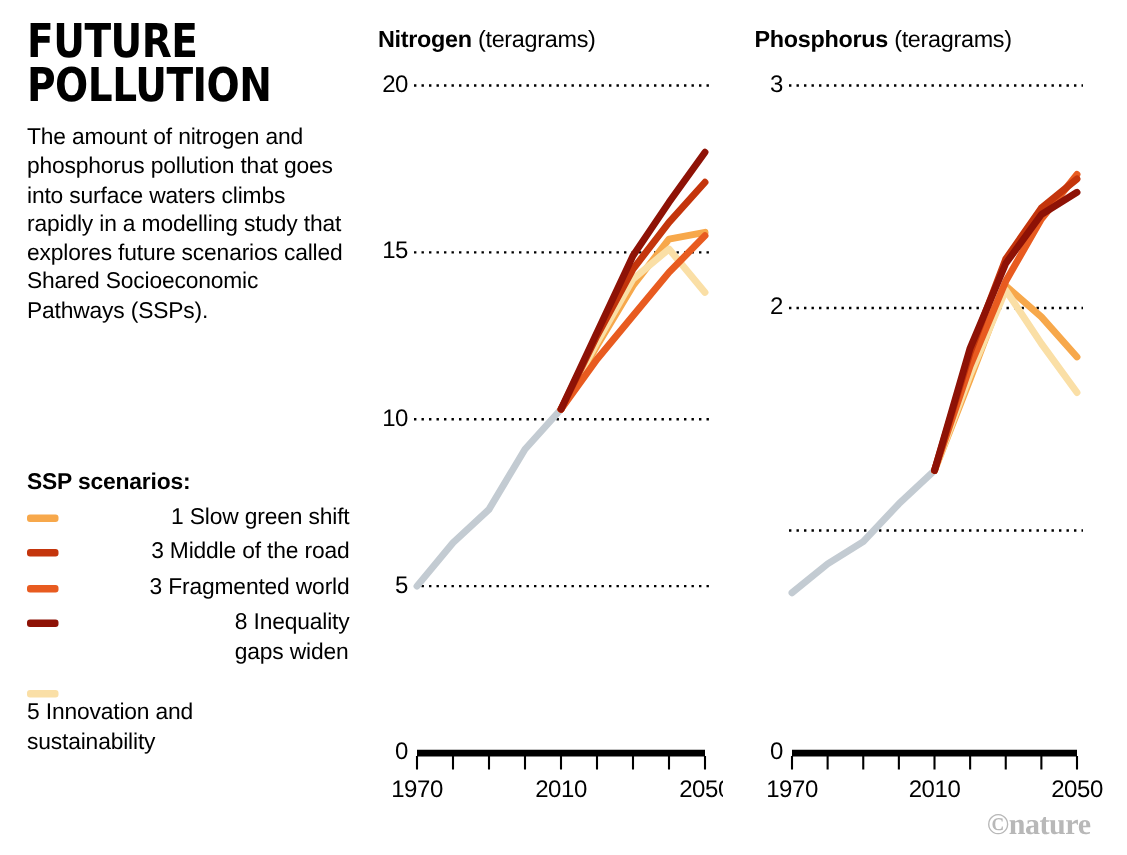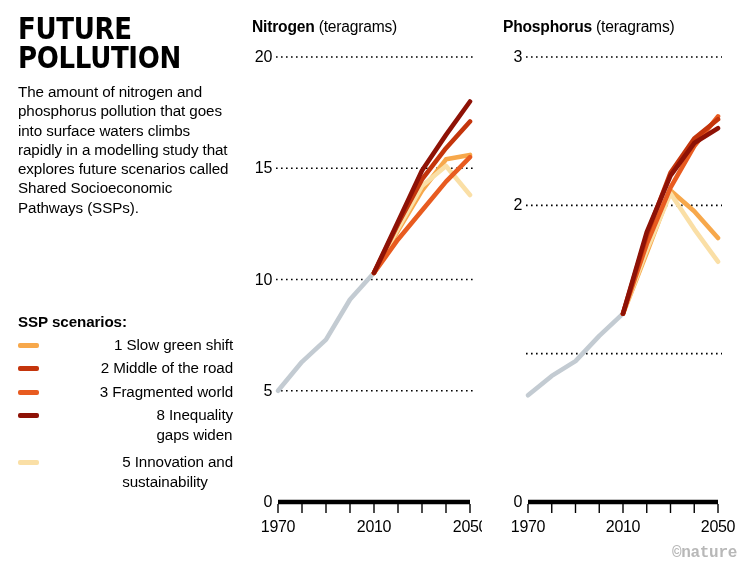--- a/index.html
+++ b/index.html
@@ -37,43 +37,43 @@
   .legend-title{
     position:absolute;left:18px;top:313px;
     font-size:15.2px;font-weight:bold;letter-spacing:-0.1px;
   }
   .legend{position:absolute;left:18px;top:335px;width:215px;}
   .legend-row{
     display:flex;align-items:flex-start;
     margin-bottom:4px;
     justify-content:space-between;
   }
-  .legend-row.gap{margin-top:8px;}
+  .legend-row.gap{margin-top:8px;flex-direction:column;}
   .swatch{
     width:21px;height:5px;border-radius:2px;
     margin-top:8px;margin-right:8px;flex:0 0 auto;
   }
   .legend-label{
     font-size:15.2px;line-height:1.28;letter-spacing:-0.1px;
     white-space:pre-line;
   }
 
   
   .panel{position:absolute;top:0;height:422px;}
   .panel-title{
     position:absolute;top:18px;left:0;
     font-size:15.6px;letter-spacing:-0.2px;white-space:nowrap;
   }
   .panel-title b{font-weight:bold;}
   .plot{position:absolute;left:0;top:0;}
   .nature{
-    position:absolute;right:14px;bottom:8px;
-    font-family:Liberation Mono, monospace;
+    position:absolute;right:24px;bottom:8px;
+    font-family:Liberation Serif, serif;
     font-weight:bold;
-    font-size:16px;
+    font-size:20px;
     color:#b8b8b8;
     letter-spacing:-0.3px;
   }
 </style>
 </head>
 <body>
 
 <div class="root">
 
   <div class="left">
@@ -84,21 +84,21 @@
 
   <div class="legend-title">SSP scenarios:</div>
 
   <div class="legend">
     <div class="legend-row">
       <span class="swatch" style="background:#F7A84B"></span>
       <span class="legend-label">1 Slow green shift</span>
     </div>
     <div class="legend-row">
       <span class="swatch" style="background:#C4350C"></span>
-      <span class="legend-label">2 Middle of the road</span>
+      <span class="legend-label">3 Middle of the road</span>
     </div>
     <div class="legend-row">
       <span class="swatch" style="background:#E85B20"></span>
       <span class="legend-label">3 Fragmented world</span>
     </div>
     <div class="legend-row">
       <span class="swatch" style="background:#8E1206"></span>
       <span class="legend-label">8 Inequality
 gaps widen</span>
     </div>

